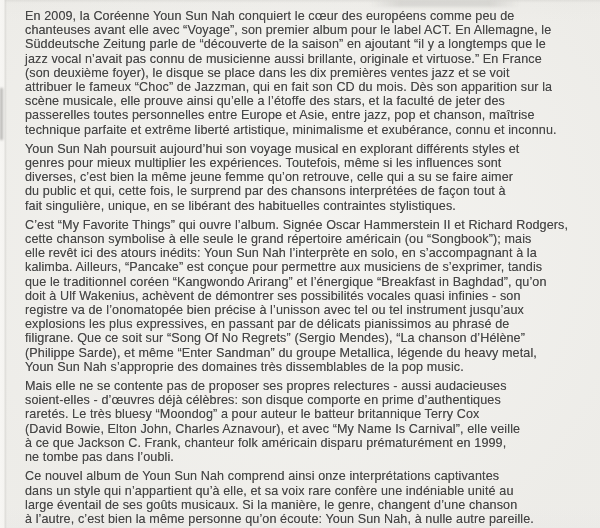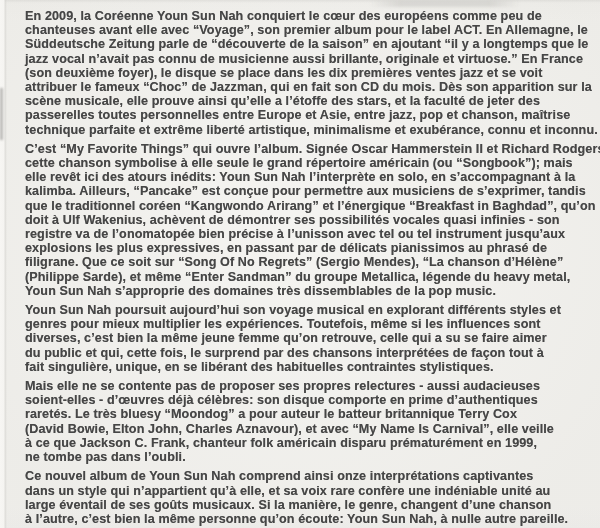--- a/index.html
+++ b/index.html
@@ -14,21 +14,20 @@
     position: relative;
     font-family: "Liberation Sans", sans-serif;
   }
   
   .page {
     position: absolute;
     inset: 0;
     background:
       radial-gradient(ellipse at 50% 45%, rgba(255,255,255,0.25), rgba(0,0,0,0.015) 85%),
       linear-gradient(180deg, #efeeea 0%, #f1f0ec 4%, #f1f0ec 96%, #efeeeb 100%);
-    font-weight: bold;
   }
   
   .artifact-top {
     position: absolute;
     left: 370px;
     top: 0;
     width: 150px;
     height: 7px;
     background: linear-gradient(90deg, rgba(190,189,185,0) 0%, rgba(190,189,185,0.45) 20%, rgba(190,189,185,0.45) 80%, rgba(190,189,185,0) 100%);
     filter: blur(1.5px);
@@ -87,36 +86,36 @@
   <div class="text-block">
     <p class="para">En 2009, la Coréenne Youn Sun Nah conquiert le cœur des européens comme peu de
 chanteuses avant elle avec “Voyage”, son premier album pour le label ACT. En Allemagne, le
 Süddeutsche Zeitung parle de “découverte de la saison” en ajoutant “il y a longtemps que le
 jazz vocal n’avait pas connu de musicienne aussi brillante, originale et virtuose.” En France
 (son deuxième foyer), le disque se place dans les dix premières ventes jazz et se voit
 attribuer le fameux “Choc” de Jazzman, qui en fait son CD du mois. Dès son apparition sur la
 scène musicale, elle prouve ainsi qu’elle a l’étoffe des stars, et la faculté de jeter des
 passerelles toutes personnelles entre Europe et Asie, entre jazz, pop et chanson, maîtrise
 technique parfaite et extrême liberté artistique, minimalisme et exubérance, connu et inconnu.</p>
+    <p class="para">Youn Sun Nah poursuit aujourd’hui son voyage musical en explorant différents styles et
+genres pour mieux multiplier les expériences. Toutefois, même si les influences sont
+diverses, c’est bien la même jeune femme qu’on retrouve, celle qui a su se faire aimer
+du public et qui, cette fois, le surprend par des chansons interprétées de façon tout à
+fait singulière, unique, en se libérant des habituelles contraintes stylistiques.</p>
     <p class="para">C’est “My Favorite Things” qui ouvre l’album. Signée Oscar Hammerstein II et Richard Rodgers,
 cette chanson symbolise à elle seule le grand répertoire américain (ou “Songbook”); mais
 elle revêt ici des atours inédits: Youn Sun Nah l’interprète en solo, en s’accompagnant à la
 kalimba. Ailleurs, “Pancake” est conçue pour permettre aux musiciens de s’exprimer, tandis
 que le traditionnel coréen “Kangwondo Arirang” et l’énergique “Breakfast in Baghdad”, qu’on
 doit à Ulf Wakenius, achèvent de démontrer ses possibilités vocales quasi infinies - son
 registre va de l’onomatopée bien précise à l’unisson avec tel ou tel instrument jusqu’aux
 explosions les plus expressives, en passant par de délicats pianissimos au phrasé de
 filigrane. Que ce soit sur “Song Of No Regrets” (Sergio Mendes), “La chanson d’Hélène”
 (Philippe Sarde), et même “Enter Sandman” du groupe Metallica, légende du heavy metal,
 Youn Sun Nah s’approprie des domaines très dissemblables de la pop music.</p>
-    <p class="para">Youn Sun Nah poursuit aujourd’hui son voyage musical en explorant différents styles et
-genres pour mieux multiplier les expériences. Toutefois, même si les influences sont
-diverses, c’est bien la même jeune femme qu’on retrouve, celle qui a su se faire aimer
-du public et qui, cette fois, le surprend par des chansons interprétées de façon tout à
-fait singulière, unique, en se libérant des habituelles contraintes stylistiques.</p>
     <p class="para">Mais elle ne se contente pas de proposer ses propres relectures - aussi audacieuses
 soient-elles - d’œuvres déjà célèbres: son disque comporte en prime d’authentiques
 raretés. Le très bluesy “Moondog” a pour auteur le batteur britannique Terry Cox
 (David Bowie, Elton John, Charles Aznavour), et avec “My Name Is Carnival”, elle veille
 à ce que Jackson C. Frank, chanteur folk américain disparu prématurément en 1999,
 ne tombe pas dans l’oubli.</p>
     <p class="para">Ce nouvel album de Youn Sun Nah comprend ainsi onze interprétations captivantes
 dans un style qui n’appartient qu’à elle, et sa voix rare confère une indéniable unité au
 large éventail de ses goûts musicaux. Si la manière, le genre, changent d’une chanson
 à l’autre, c’est bien la même personne qu’on écoute: Youn Sun Nah, à nulle autre pareille.</p>

